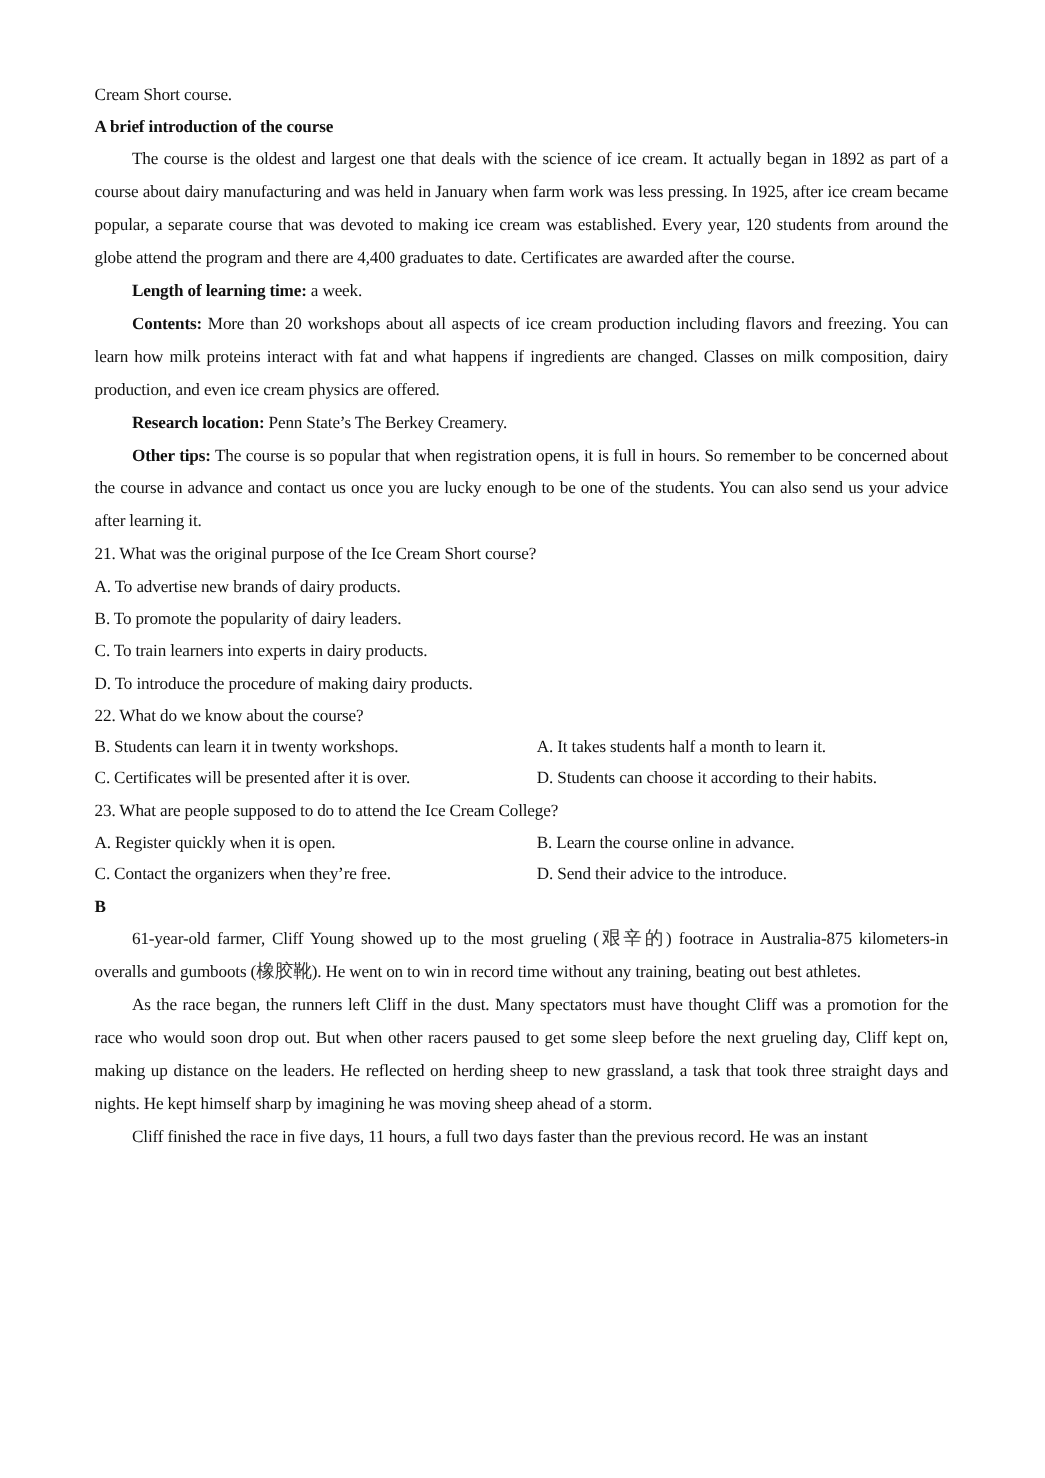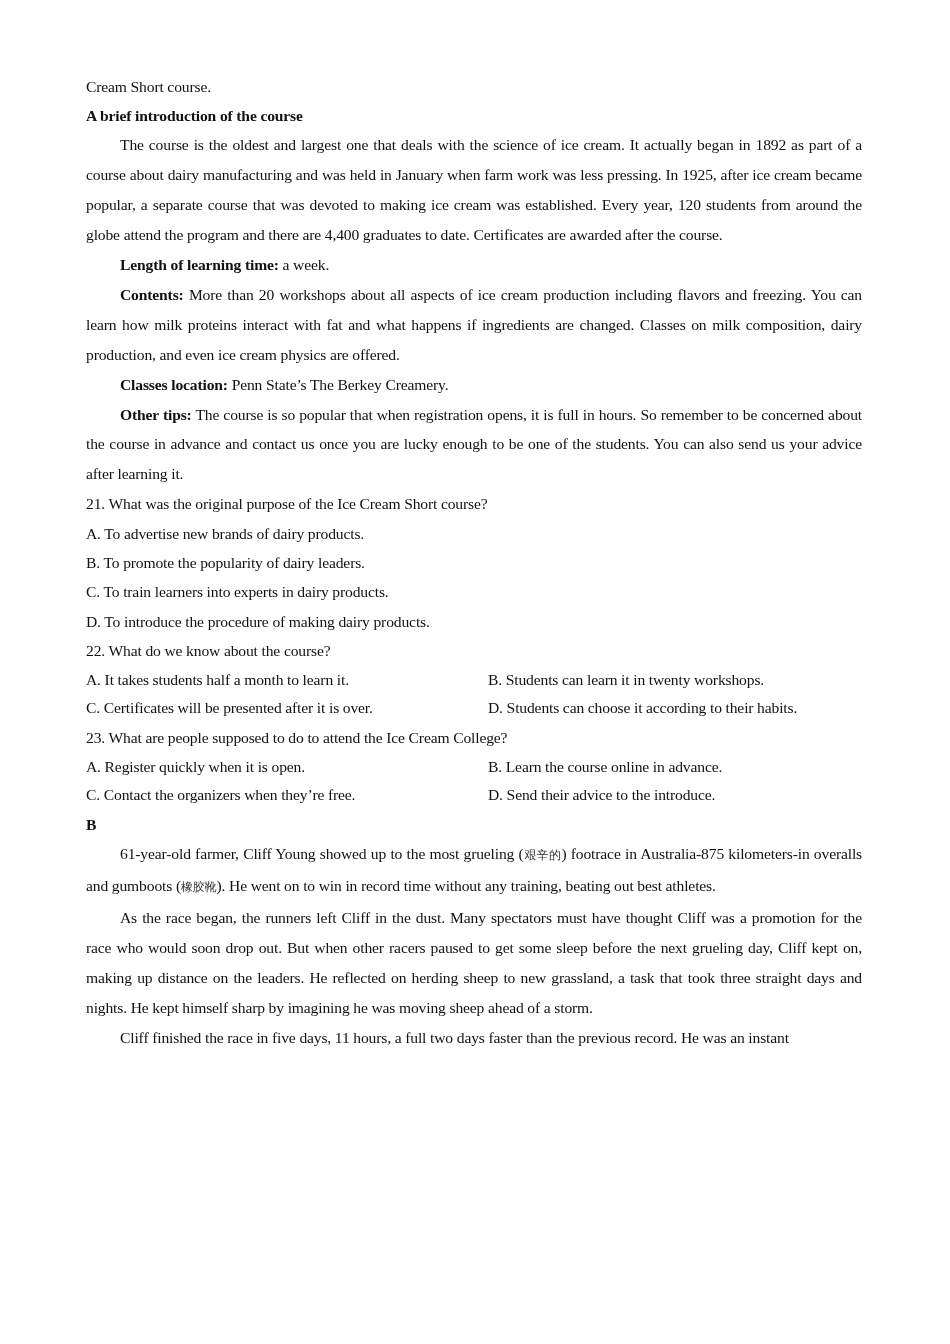--- a/index.html
+++ b/index.html
@@ -9,48 +9,48 @@
       font-family: "Liberation Serif", serif; font-size: 15.6px; color: #111;
       letter-spacing: -0.15px;
     }
     .line { height: 29.4px; line-height: 29.4px; white-space: nowrap; }
     .p { line-height: 29.9px; text-align: justify; text-align-last: left; }
     .indent { text-indent: 34px; }
     .center { text-align: left; font-weight: bold; height: 29px; line-height: 29px; }
     .b { font-weight: bold; }
     .two { display: flex; height: 28.8px; line-height: 28.8px; white-space: nowrap; }
     .two > span:first-child { width: 402px; }
-    .cjk { font-family: "DejaVu Sans", sans-serif; font-size: 12px; color: #333; }
+    .cjk { font-family: "DejaVu Sans", sans-serif; font-size: 17px; color: #333; }
   </style>
 </head>
 <body>
 
 <div class="page">
   <div class="line">Cream Short course.</div>
   <div class="center">A brief introduction of the course</div>
   <div class="p indent">The course is the oldest and largest one that deals with the science of ice cream. It actually began in 1892 as part of a course about dairy manufacturing and was held in January when farm work was less pressing. In 1925, after ice cream became popular, a separate course that was devoted to making ice cream was established. Every year, 120 students from around the globe attend the program and there are 4,400 graduates to date. Certificates are awarded after the course.</div>
 
   <div class="p indent"><span class="b">Length of learning time:</span><span> a week.</span></div>
   <div class="p indent"><span class="b">Contents:</span><span> More than 20 workshops about all aspects of ice cream production including flavors and freezing. You can learn how milk proteins interact with fat and what happens if ingredients are changed. Classes on milk composition, dairy production, and even ice cream physics are offered.</span></div>
-  <div class="p indent"><span class="b">Classes location:</span><span> Penn State’s The Berkey Creamery.</span></div>
+  <div class="p indent"><span class="b">Research location:</span><span> Penn State’s The Berkey Creamery.</span></div>
   <div class="p indent"><span class="b">Other tips:</span><span> The course is so popular that when registration opens, it is full in hours. So remember to be concerned about the course in advance and contact us once you are lucky enough to be one of the students. You can also send us your advice after learning it.</span></div>
 
   <div>
     <div class="line">21. What was the original purpose of the Ice Cream Short course?</div>
     <div class="line">A. To advertise new brands of dairy products.</div>
     <div class="line">B. To promote the popularity of dairy leaders.</div>
     <div class="line">C. To train learners into experts in dairy products.</div>
     <div class="line">D. To introduce the procedure of making dairy products.</div>
   </div>
 
   <div>
     <div class="line">22. What do we know about the course?</div>
     <div class="two">
+      <span>B. Students can learn it in twenty workshops.</span>
       <span>A. It takes students half a month to learn it.</span>
-      <span>B. Students can learn it in twenty workshops.</span>
     </div>
     <div class="two">
       <span>C. Certificates will be presented after it is over.</span>
       <span>D. Students can choose it according to their habits.</span>
     </div>
   </div>
 
   <div>
     <div class="line">23. What are people supposed to do to attend the Ice Cream College?</div>
     <div class="two">

